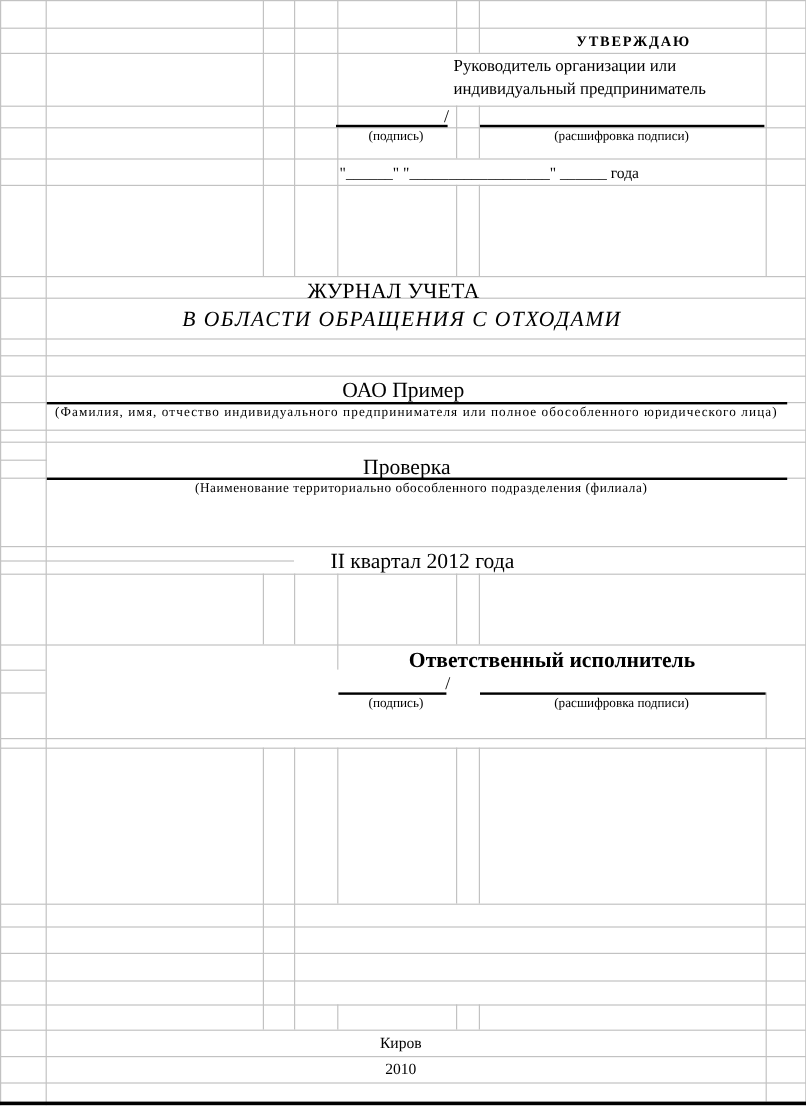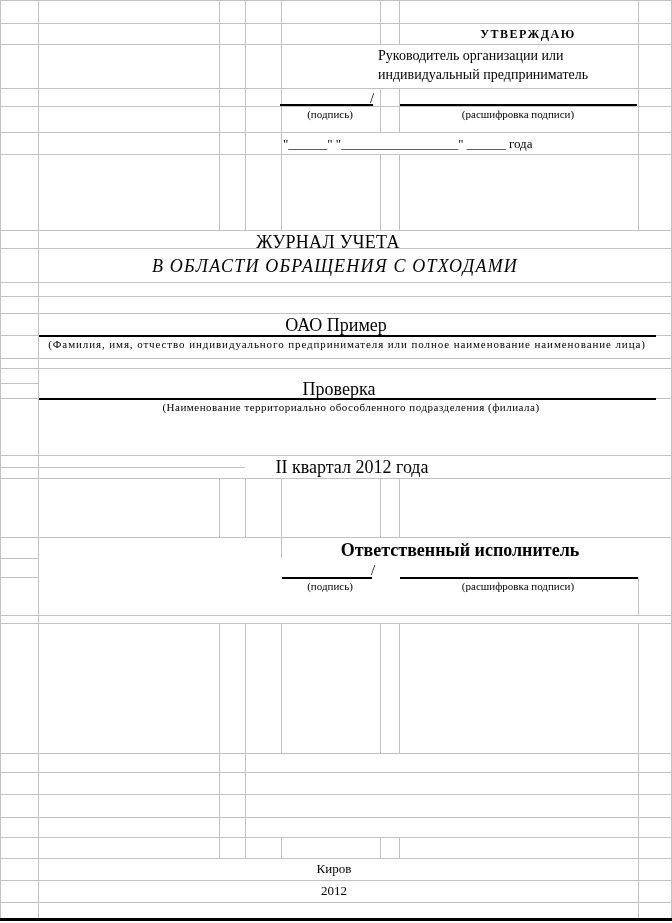--- a/index.html
+++ b/index.html
@@ -100,28 +100,28 @@
   <div class="wrap big" style="left:378px;top:46px;width:235px;line-height:19px;font-size:14px;">Руководитель организации или индивидуальный предприниматель</div>
   <div class="t" style="left:370px;top:90px;font-size:15px;">/</div>
   <div class="t cap c" style="left:330px;top:108px;">(подпись)</div>
   <div class="t cap c" style="left:518px;top:108px;">(расшифровка подписи)</div>
   <div class="t" style="left:283px;top:136px;font-size:13px;">"______" "__________________" ______ года</div>
 
   <div class="t big c" style="left:328px;top:232px;letter-spacing:0.3px;">ЖУРНАЛ УЧЕТА</div>
   <div class="t big c" style="left:335px;top:256px;letter-spacing:1.2px;font-style:italic;">В ОБЛАСТИ ОБРАЩЕНИЯ С ОТХОДАМИ</div>
 
   <div class="t big c" style="left:336px;top:315px;">ОАО Пример</div>
-  <div class="t cap c" style="left:347px;top:338px;letter-spacing:0.9px;">(Фамилия, имя, отчество индивидуального предпринимателя или полное наименование наименование лица)</div>
+  <div class="t cap c" style="left:347px;top:338px;letter-spacing:0.9px;">(Фамилия, имя, отчество индивидуального предпринимателя или полное обособленного юридического лица)</div>
 
   <div class="t big c" style="left:339px;top:379px;">Проверка</div>
   <div class="t cap c" style="left:351px;top:401px;letter-spacing:0.5px;">(Наименование территориально обособленного подразделения (филиала)</div>
 
   <div class="t big c" style="left:352px;top:457px;">II квартал 2012 года</div>
 
   <div class="t big c" style="left:460px;top:540px;font-weight:bold;">Ответственный исполнитель</div>
   <div class="t" style="left:371px;top:562px;font-size:15px;">/</div>
   <div class="t cap c" style="left:330px;top:580px;">(подпись)</div>
   <div class="t cap c" style="left:518px;top:580px;">(расшифровка подписи)</div>
 
   <div class="t c" style="left:334px;top:861px;font-size:13px;">Киров</div>
-  <div class="t c" style="left:334px;top:883px;font-size:13px;">2012</div>
+  <div class="t c" style="left:334px;top:883px;font-size:13px;">2010</div>
 
 </div>
 
 </body></html>

